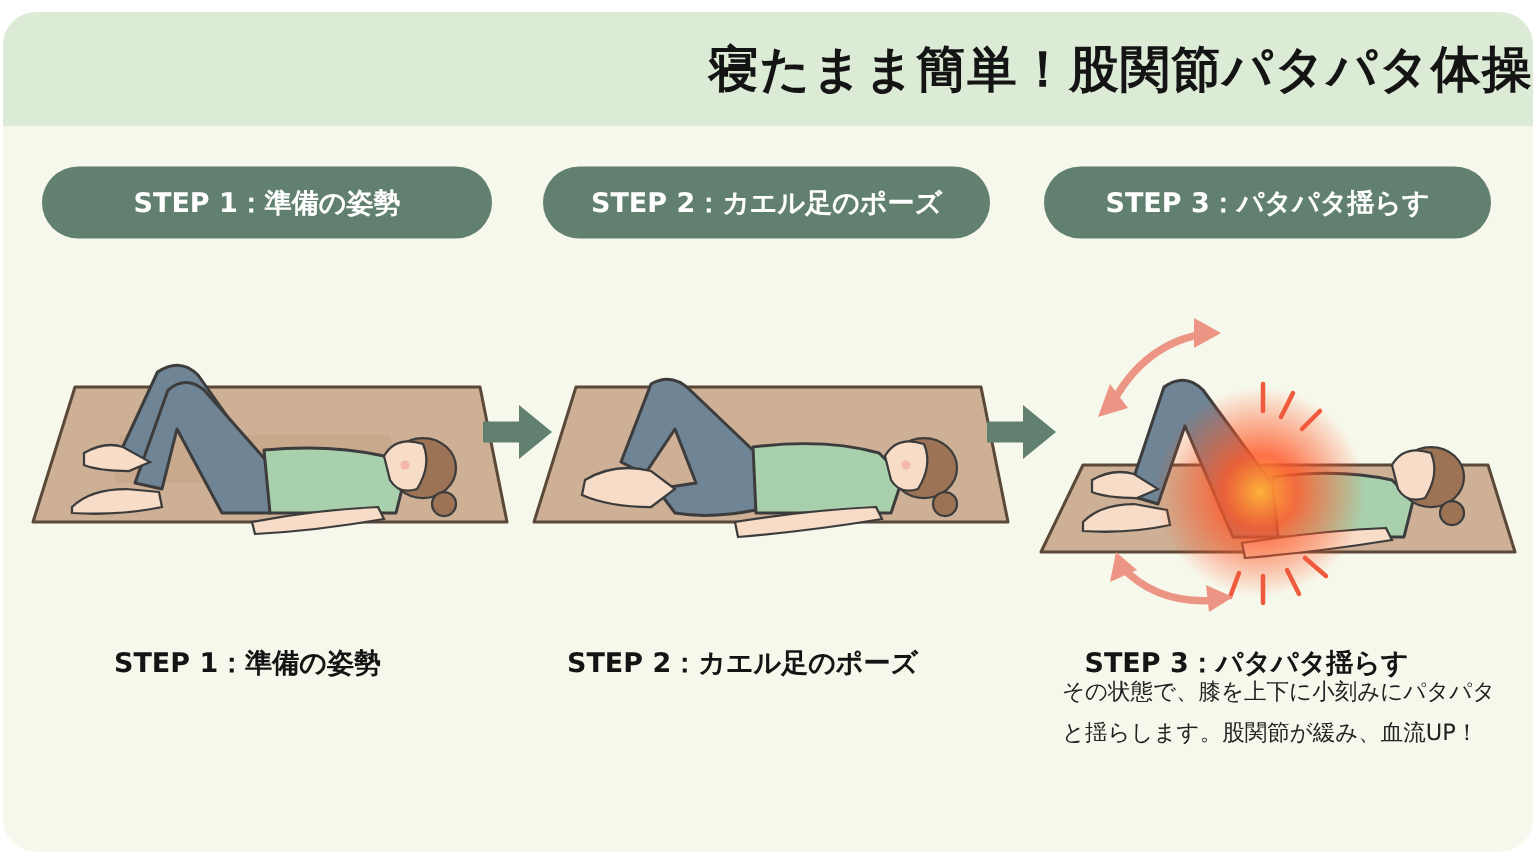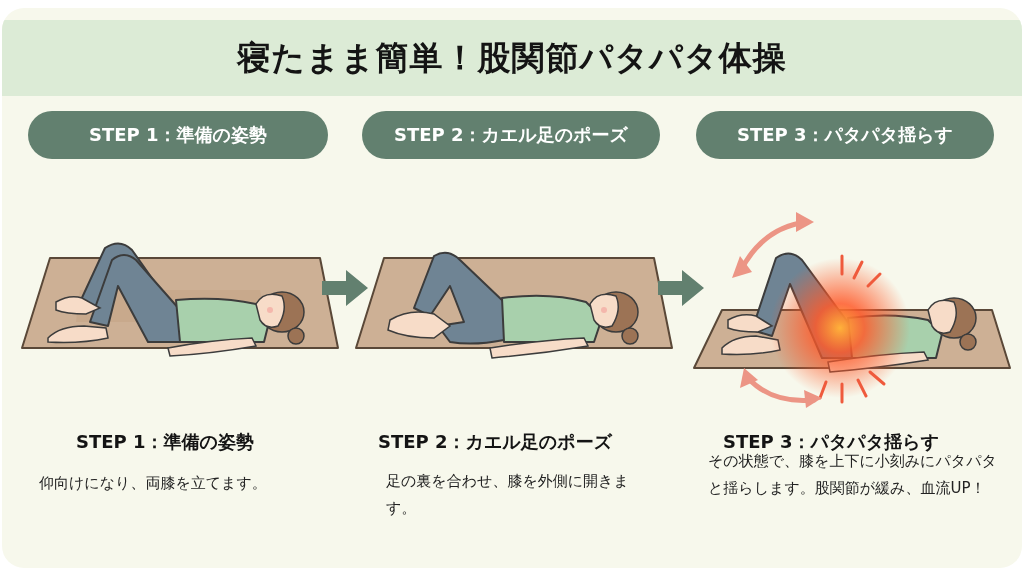--- a/index.html
+++ b/index.html
@@ -3,22 +3,22 @@
 <meta charset="utf-8">
 <style>
   * { box-sizing: border-box; margin: 0; padding: 0; }
   html, body { width: 1024px; height: 576px; background: #ffffff; overflow: hidden; }
   body { font-family: "DejaVu Sans", "Liberation Sans", sans-serif; position: relative; }
   .card {
     position: absolute; left: 2px; top: 8px; width: 1020px; height: 560px;
     border-radius: 22px; background: #f7f8ec; overflow: hidden;
   }
   .header {
-    position: absolute; left: 0; top: 12px; width: 100%; height: 76px;
-    background: #dcebd6; display: flex; align-items: center; justify-content: center;
+    position: absolute; left: 0; top: 0; width: 100%; height: 76px;
+    background: #dcebd6; display: flex; align-items: center; justify-content: flex-end;
   }
   .title {
     font-size: 33px; font-weight: bold; color: #141414; letter-spacing: 1px;
     font-family: "DejaVu Sans", sans-serif;
   }
   .pill {
     position: absolute; top: 103px; height: 48px; border-radius: 24px;
     background: #62806f; color: #ffffff; font-size: 18px; font-weight: bold;
     display: flex; align-items: center; justify-content: center;
     font-family: "DejaVu Sans", sans-serif;
@@ -148,16 +148,14 @@
         <polygon points="52,160 48,180 66,172"></polygon>
         <polygon points="130,190 112,182 114,200"></polygon>
       </g>
     </svg>
   </div>
 
   <div class="step-title st1">STEP 1：準備の姿勢</div>
   <div class="step-title st2">STEP 2：カエル足のポーズ</div>
   <div class="step-title st3">STEP 3：パタパタ揺らす</div>
 
-  <div class="step-desc sd1">仰向けになり、両膝を立てます。</div>
-  <div class="step-desc sd2">足の裏を合わせ、膝を外側に開きます。</div>
   <div class="step-desc sd3">その状態で、膝を上下に小刻みにパタパタと揺らします。股関節が緩み、血流UP！</div>
 </div>
 
 </body></html>

